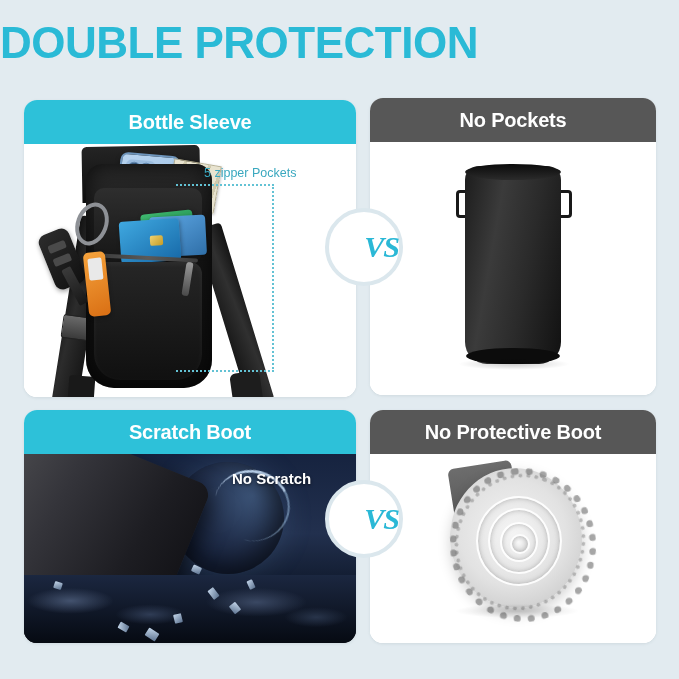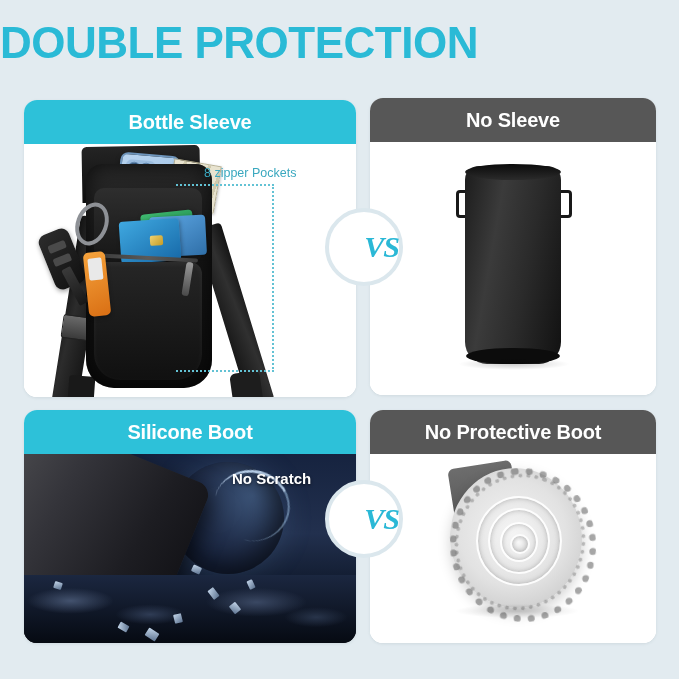--- a/index.html
+++ b/index.html
@@ -550,45 +550,45 @@
         <b></b>
       </div>
       <div class="keyblade"></div>
       <div class="orange-tag">
         <i></i>
       </div>
 
       <div class="annot-h1"></div>
       <div class="annot-v"></div>
       <div class="annot-h2"></div>
-      <div class="annot-label">8 zipper Pockets</div>
+      <div class="annot-label">5 zipper Pockets</div>
     </div>
   </div>
 </div>
 
 <div class="card card-tr">
-  <div class="card-header header-bad">No Sleeve</div>
+  <div class="card-header header-bad">No Pockets</div>
   <div class="card-body">
     <div class="plain-scene">
       <div class="loop-l"></div>
       <div class="loop-r"></div>
       <div class="plain-bottle"></div>
       <div class="plain-rim"></div>
       <div class="plain-base"></div>
       <div class="plain-shadow"></div>
     </div>
   </div>
 </div>
 
 <div class="vs-badge vs-top">
   <span>VS</span>
 </div>
 
 <div class="card card-bl">
-  <div class="card-header header-good">Silicone Boot</div>
+  <div class="card-header header-good">Scratch Boot</div>
   <div class="card-body">
     <div class="night-scene">
       <div class="moon"></div>
       <div class="moon-glint"></div>
 
       <div class="tumbler"></div>
       <div class="tumbler-boot"></div>
       <div class="boot-seam"></div>
 
       <div class="ground"></div>

